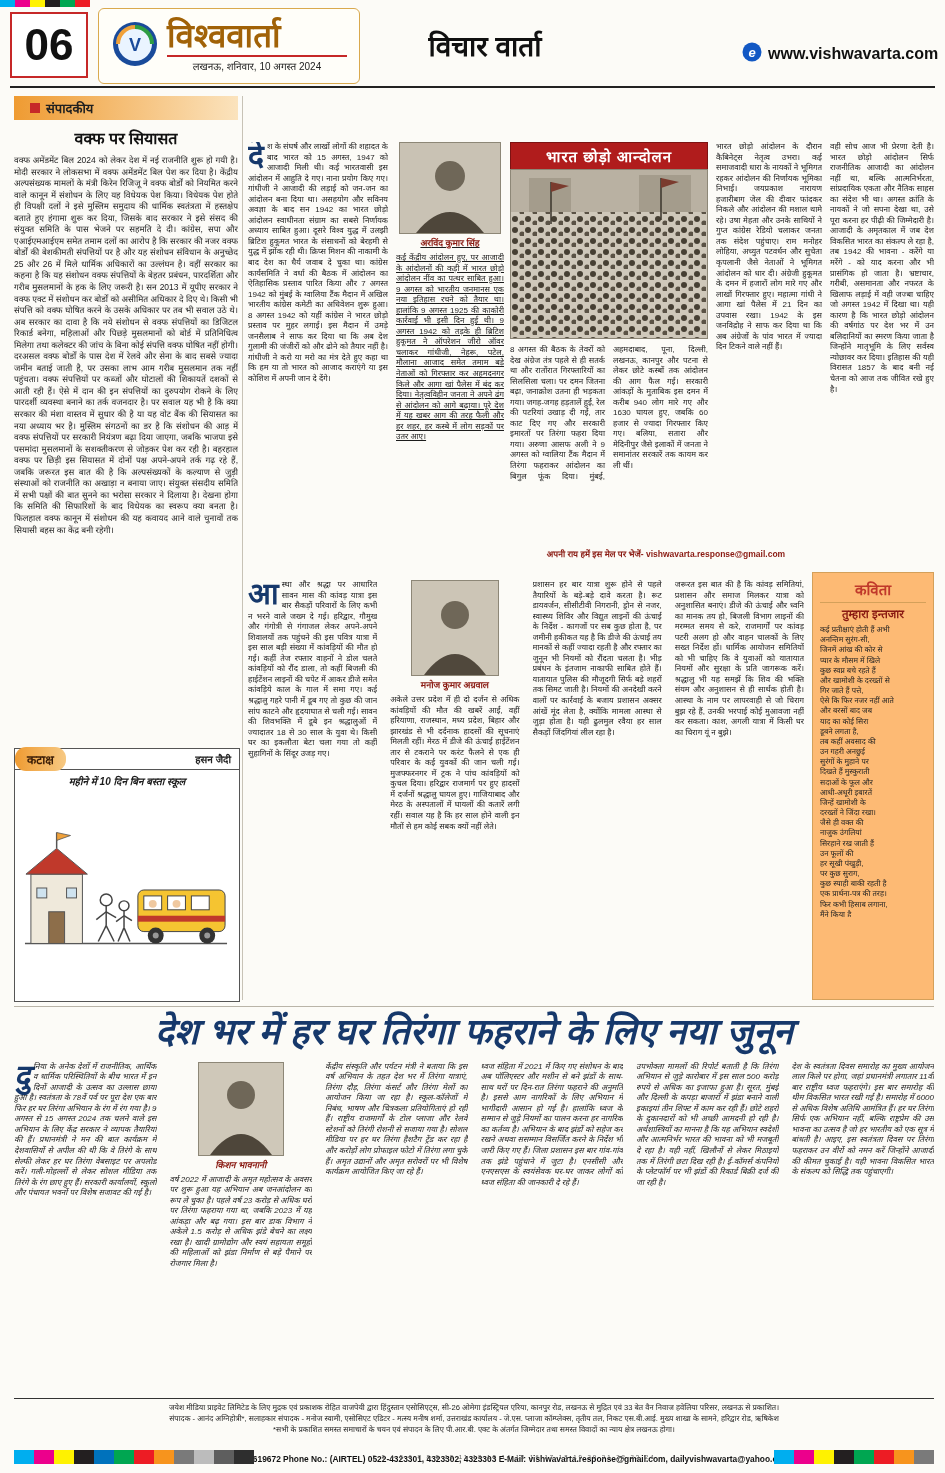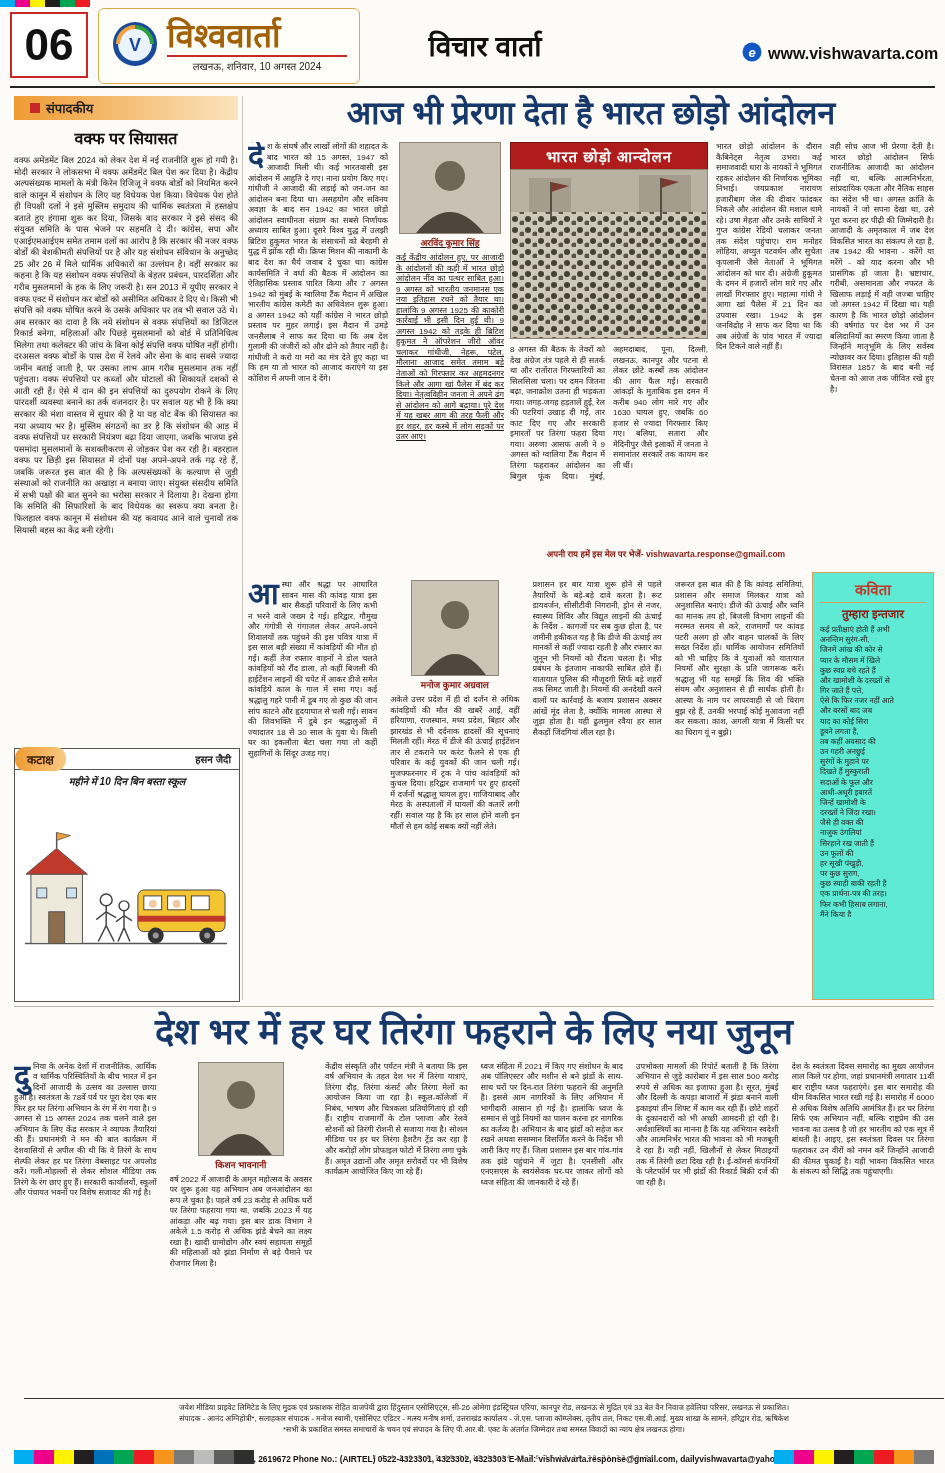--- a/index.html
+++ b/index.html
@@ -52,21 +52,21 @@
   .banner { background:#b01c1c; color:#fff; font-weight:bold; font-size:15px; text-align:center;
             padding:3px 0; letter-spacing:1px; border:1px solid #7d1212; border-bottom:none; }
 
   .feedback { font-size:8.5px; font-weight:bold; color:#8a1a12; text-align:center; }
 
   
   .flexcols { display:flex; gap:13px; }
   .flexcols .col { flex:1; }
 
   
-  .poem-box { border:1px solid #d4a05a; background:#5eead4; padding:6px 7px; box-sizing:border-box; }
+  .poem-box { border:1px solid #d4a05a; background:#fdba74; padding:6px 7px; box-sizing:border-box; }
   .poem-label { font-size:15px; font-weight:bold; color:#c0392b; text-align:center; border-bottom:1px solid #d4a05a; padding-bottom:3px; }
   .poet-row { display:flex; gap:6px; align-items:center; margin:6px 0 4px 0; }
   .poet-name { font-size:9px; font-weight:bold; color:#8a1a12; line-height:1.25; }
   .poem-title { font-size:11.5px; font-weight:bold; color:#8a1a12; text-align:center; margin:3px 0 4px 0; }
   .poem-text { font-size:7.6px; line-height:1.34; white-space:pre-line; color:#222; overflow:hidden; }
 
   .vrule { border-left:1px solid #c7c2b6; }
   .hrule { border-top:1px solid #b9b4a8; }
 
   
@@ -175,21 +175,20 @@
         <line x1="104" y1="112" x2="112" y2="117" stroke="#444" stroke-width="1.5"></line>
         <line x1="104" y1="124" x2="98" y2="138" stroke="#444" stroke-width="1.5"></line>
         <line x1="104" y1="124" x2="110" y2="138" stroke="#444" stroke-width="1.5"></line>
       </svg>
     </div>
   </div>
 
   <div class="abs vrule" style="left:242px; top:96px; height:904px;"></div>
 
   <div class="abs" style="left:248px; top:96px; width:686px; height:470px;">
-    <div class="headline" style="font-size:32px;">आज भी प्रेरणा देता है भारत छोड़ो आंदोलन</div>
 
     <div class="abs body-text drop" style="left:0; top:46px; width:140px; height:418px;">देश के संघर्ष और लाखों लोगों की शहादत के बाद भारत को 15 अगस्त, 1947 को आजादी मिली थी। कई भारतवासी इस आंदोलन में आहुति दे गए। नाना प्रयोग किए गए। गांधीजी ने आजादी की लड़ाई को जन-जन का आंदोलन बना दिया था। असहयोग और सविनय अवज्ञा के बाद सन 1942 का भारत छोड़ो आंदोलन स्वाधीनता संग्राम का सबसे निर्णायक अध्याय साबित हुआ। दूसरे विश्व युद्ध में उलझी ब्रिटिश हुकूमत भारत के संसाधनों को बेरहमी से युद्ध में झोंक रही थी। क्रिप्स मिशन की नाकामी के बाद देश का धैर्य जवाब दे चुका था। कांग्रेस कार्यसमिति ने वर्धा की बैठक में आंदोलन का ऐतिहासिक प्रस्ताव पारित किया और 7 अगस्त 1942 को मुंबई के ग्वालिया टैंक मैदान में अखिल भारतीय कांग्रेस कमेटी का अधिवेशन शुरू हुआ। 8 अगस्त 1942 को यहीं कांग्रेस ने भारत छोड़ो प्रस्ताव पर मुहर लगाई। इस मैदान में उमड़े जनसैलाब ने साफ कर दिया था कि अब देश गुलामी की जंजीरों को और ढोने को तैयार नहीं है। गांधीजी ने करो या मरो का मंत्र देते हुए कहा था कि हम या तो भारत को आजाद कराएंगे या इस कोशिश में अपनी जान दे देंगे।</div>
 
     <div class="abs" style="left:148px; top:46px; width:108px;text-decoration:underline;">
       <div class="photo" style="width:100px; height:90px; margin:0 auto;">
         <svg viewBox="0 0 100 90" width="100" height="90" preserveAspectRatio="none">
           <rect width="100" height="90" fill="#c9c2b4"></rect>
           <circle cx="50" cy="33" r="15" fill="#6f6758"></circle>
           <path d="M16 90 Q50 48 84 90 Z" fill="#4e463a"></path>
         </svg>
@@ -278,21 +277,21 @@
 कुछ स्याही बाकी रहती है
 एक प्रार्थना-पत्र की तरह।
 फिर कभी हिसाब लगाना,
 मैंने किया है
 तुम्हारा इन्तजार
 उतनी ही शिद्दत से।</div>
   </div>
 
   <div class="abs hrule" style="left:14px; top:1006px; width:920px;"></div>
 
-  <div class="abs" style="left:14px; top:1012px; width:920px; height:380px;">
+  <div class="abs" style="left:14px; top:1012px; width:920px; height:380px;font-style:italic;">
     <div class="headline" style="font-size:36px;">देश भर में हर घर तिरंगा फहराने के लिए नया जुनून</div>
     <div class="flexcols" style="margin-top:10px; height:322px;">
       <div class="col body-text drop">दुनिया के अनेक देशों में राजनीतिक, आर्थिक व धार्मिक परिस्थितियों के बीच भारत में इन दिनों आजादी के उत्सव का उल्लास छाया हुआ है। स्वतंत्रता के 78वें पर्व पर पूरा देश एक बार फिर हर घर तिरंगा अभियान के रंग में रंग गया है। 9 अगस्त से 15 अगस्त 2024 तक चलने वाले इस अभियान के लिए केंद्र सरकार ने व्यापक तैयारियां की हैं। प्रधानमंत्री ने मन की बात कार्यक्रम में देशवासियों से अपील की थी कि वे तिरंगे के साथ सेल्फी लेकर हर घर तिरंगा वेबसाइट पर अपलोड करें। गली-मोहल्लों से लेकर सोशल मीडिया तक तिरंगे के रंग छाए हुए हैं। सरकारी कार्यालयों, स्कूलों और पंचायत भवनों पर विशेष सजावट की गई है।</div>
       <div class="col">
         <div class="photo" style="width:84px; height:92px; margin:0 auto;">
           <svg viewBox="0 0 84 92" width="84" height="92" preserveAspectRatio="none">
             <rect width="84" height="92" fill="#cfc8b9"></rect>
             <circle cx="42" cy="32" r="14" fill="#6f6758"></circle>
             <path d="M11 92 Q42 50 73 92 Z" fill="#4e463a"></path>
           </svg>
@@ -300,21 +299,21 @@
         <div class="author-caption">किशन भावनानी</div>
         <div class="body-text" style="height:200px; margin-top:4px;">वर्ष 2022 में आजादी के अमृत महोत्सव के अवसर पर शुरू हुआ यह अभियान अब जनआंदोलन का रूप ले चुका है। पहले वर्ष 23 करोड़ से अधिक घरों पर तिरंगा फहराया गया था, जबकि 2023 में यह आंकड़ा और बढ़ गया। इस बार डाक विभाग ने अकेले 1.5 करोड़ से अधिक झंडे बेचने का लक्ष्य रखा है। खादी ग्रामोद्योग और स्वयं सहायता समूहों की महिलाओं को झंडा निर्माण से बड़े पैमाने पर रोजगार मिला है।</div>
       </div>
       <div class="col body-text">केंद्रीय संस्कृति और पर्यटन मंत्री ने बताया कि इस वर्ष अभियान के तहत देश भर में तिरंगा यात्राएं, तिरंगा दौड़, तिरंगा कंसर्ट और तिरंगा मेलों का आयोजन किया जा रहा है। स्कूल-कॉलेजों में निबंध, भाषण और चित्रकला प्रतियोगिताएं हो रही हैं। राष्ट्रीय राजमार्गों के टोल प्लाजा और रेलवे स्टेशनों को तिरंगी रोशनी से सजाया गया है। सोशल मीडिया पर हर घर तिरंगा हैशटैग ट्रेंड कर रहा है और करोड़ों लोग प्रोफाइल फोटो में तिरंगा लगा चुके हैं। अमृत उद्यानों और अमृत सरोवरों पर भी विशेष कार्यक्रम आयोजित किए जा रहे हैं।</div>
       <div class="col body-text">ध्वज संहिता में 2021 में किए गए संशोधन के बाद अब पॉलिएस्टर और मशीन से बने झंडों के साथ-साथ घरों पर दिन-रात तिरंगा फहराने की अनुमति है। इससे आम नागरिकों के लिए अभियान में भागीदारी आसान हो गई है। हालांकि ध्वज के सम्मान से जुड़े नियमों का पालन करना हर नागरिक का कर्तव्य है। अभियान के बाद झंडों को सहेज कर रखने अथवा ससम्मान विसर्जित करने के निर्देश भी जारी किए गए हैं। जिला प्रशासन इस बार गांव-गांव तक झंडे पहुंचाने में जुटा है। एनसीसी और एनएसएस के स्वयंसेवक घर-घर जाकर लोगों को ध्वज संहिता की जानकारी दे रहे हैं।</div>
       <div class="col body-text">उपभोक्ता मामलों की रिपोर्ट बताती है कि तिरंगा अभियान से जुड़े कारोबार में इस साल 500 करोड़ रुपये से अधिक का इजाफा हुआ है। सूरत, मुंबई और दिल्ली के कपड़ा बाजारों में झंडा बनाने वाली इकाइयां तीन शिफ्ट में काम कर रही हैं। छोटे शहरों के दुकानदारों को भी अच्छी आमदनी हो रही है। अर्थशास्त्रियों का मानना है कि यह अभियान स्वदेशी और आत्मनिर्भर भारत की भावना को भी मजबूती दे रहा है। यही नहीं, खिलौनों से लेकर मिठाइयों तक में तिरंगी छटा दिख रही है। ई-कॉमर्स कंपनियों के प्लेटफॉर्म पर भी झंडों की रिकार्ड बिक्री दर्ज की जा रही है।</div>
       <div class="col body-text">देश के स्वतंत्रता दिवस समारोह का मुख्य आयोजन लाल किले पर होगा, जहां प्रधानमंत्री लगातार 11वीं बार राष्ट्रीय ध्वज फहराएंगे। इस बार समारोह की थीम विकसित भारत रखी गई है। समारोह में 6000 से अधिक विशेष अतिथि आमंत्रित हैं। हर घर तिरंगा सिर्फ एक अभियान नहीं, बल्कि राष्ट्रप्रेम की उस भावना का उत्सव है जो हर भारतीय को एक सूत्र में बांधती है। आइए, इस स्वतंत्रता दिवस पर तिरंगा फहराकर उन वीरों को नमन करें जिन्होंने आजादी की कीमत चुकाई है। यही भावना विकसित भारत के संकल्प को सिद्धि तक पहुंचाएगी।</div>
     </div>
   </div>
 
-  <div class="abs footer" style="left:24px; top:1398px; width:920px;">
+  <div class="abs footer" style="left:14px; top:1398px; width:920px;">
     <div class="f-line">जयेश मीडिया प्राइवेट लिमिटेड के लिए मुद्रक एवं प्रकाशक रोहित वाजपेयी द्वारा हिंदुस्तान एसोसिएट्स, सी-26 ओमेगा इंडस्ट्रियल एरिया, कानपुर रोड, लखनऊ से मुद्रित एवं 33 बेत वैन निवाज हवेलिया परिसर, लखनऊ से प्रकाशित।</div>
     <div class="f-line">संपादक - आनंद अग्निहोत्री*, सलाहकार संपादक - मनोज स्वामी, एसोसिएट एडिटर - मत्स्य मनीष शर्मा, उत्तराखंड कार्यालय - जे.एस. प्लाजा कॉम्प्लेक्स, तृतीय तल, निकट एस.बी.आई. मुख्य शाखा के सामने, हरिद्वार रोड, ऋषिकेश</div>
     <div class="f-line">*सभी के प्रकाशित समस्त समाचारों के चयन एवं संपादन के लिए पी.आर.बी. एक्ट के अंतर्गत जिम्मेदार तथा समस्त विवादों का न्याय क्षेत्र लखनऊ होगा।</div>
     <div class="f-rni">RNI No. UPHIN/2008/28657   फोन नं.: (BSNL) 0522-2619671, 2619672   Phone No.: (AIRTEL) 0522-4323301, 4323302, 4323303   E-Mail: vishwavarta.response@gmail.com, dailyvishwavarta@yahoo.com   dailyvishwavarta@rediffmail.com</div>
   </div>
 
   <div class="abs print-row" style="left:14px; top:1450px; width:920px;">
     <div class="cbar">
       <span style="background:#00AEEF"></span>
         <span style="background:#EC008C"></span>

